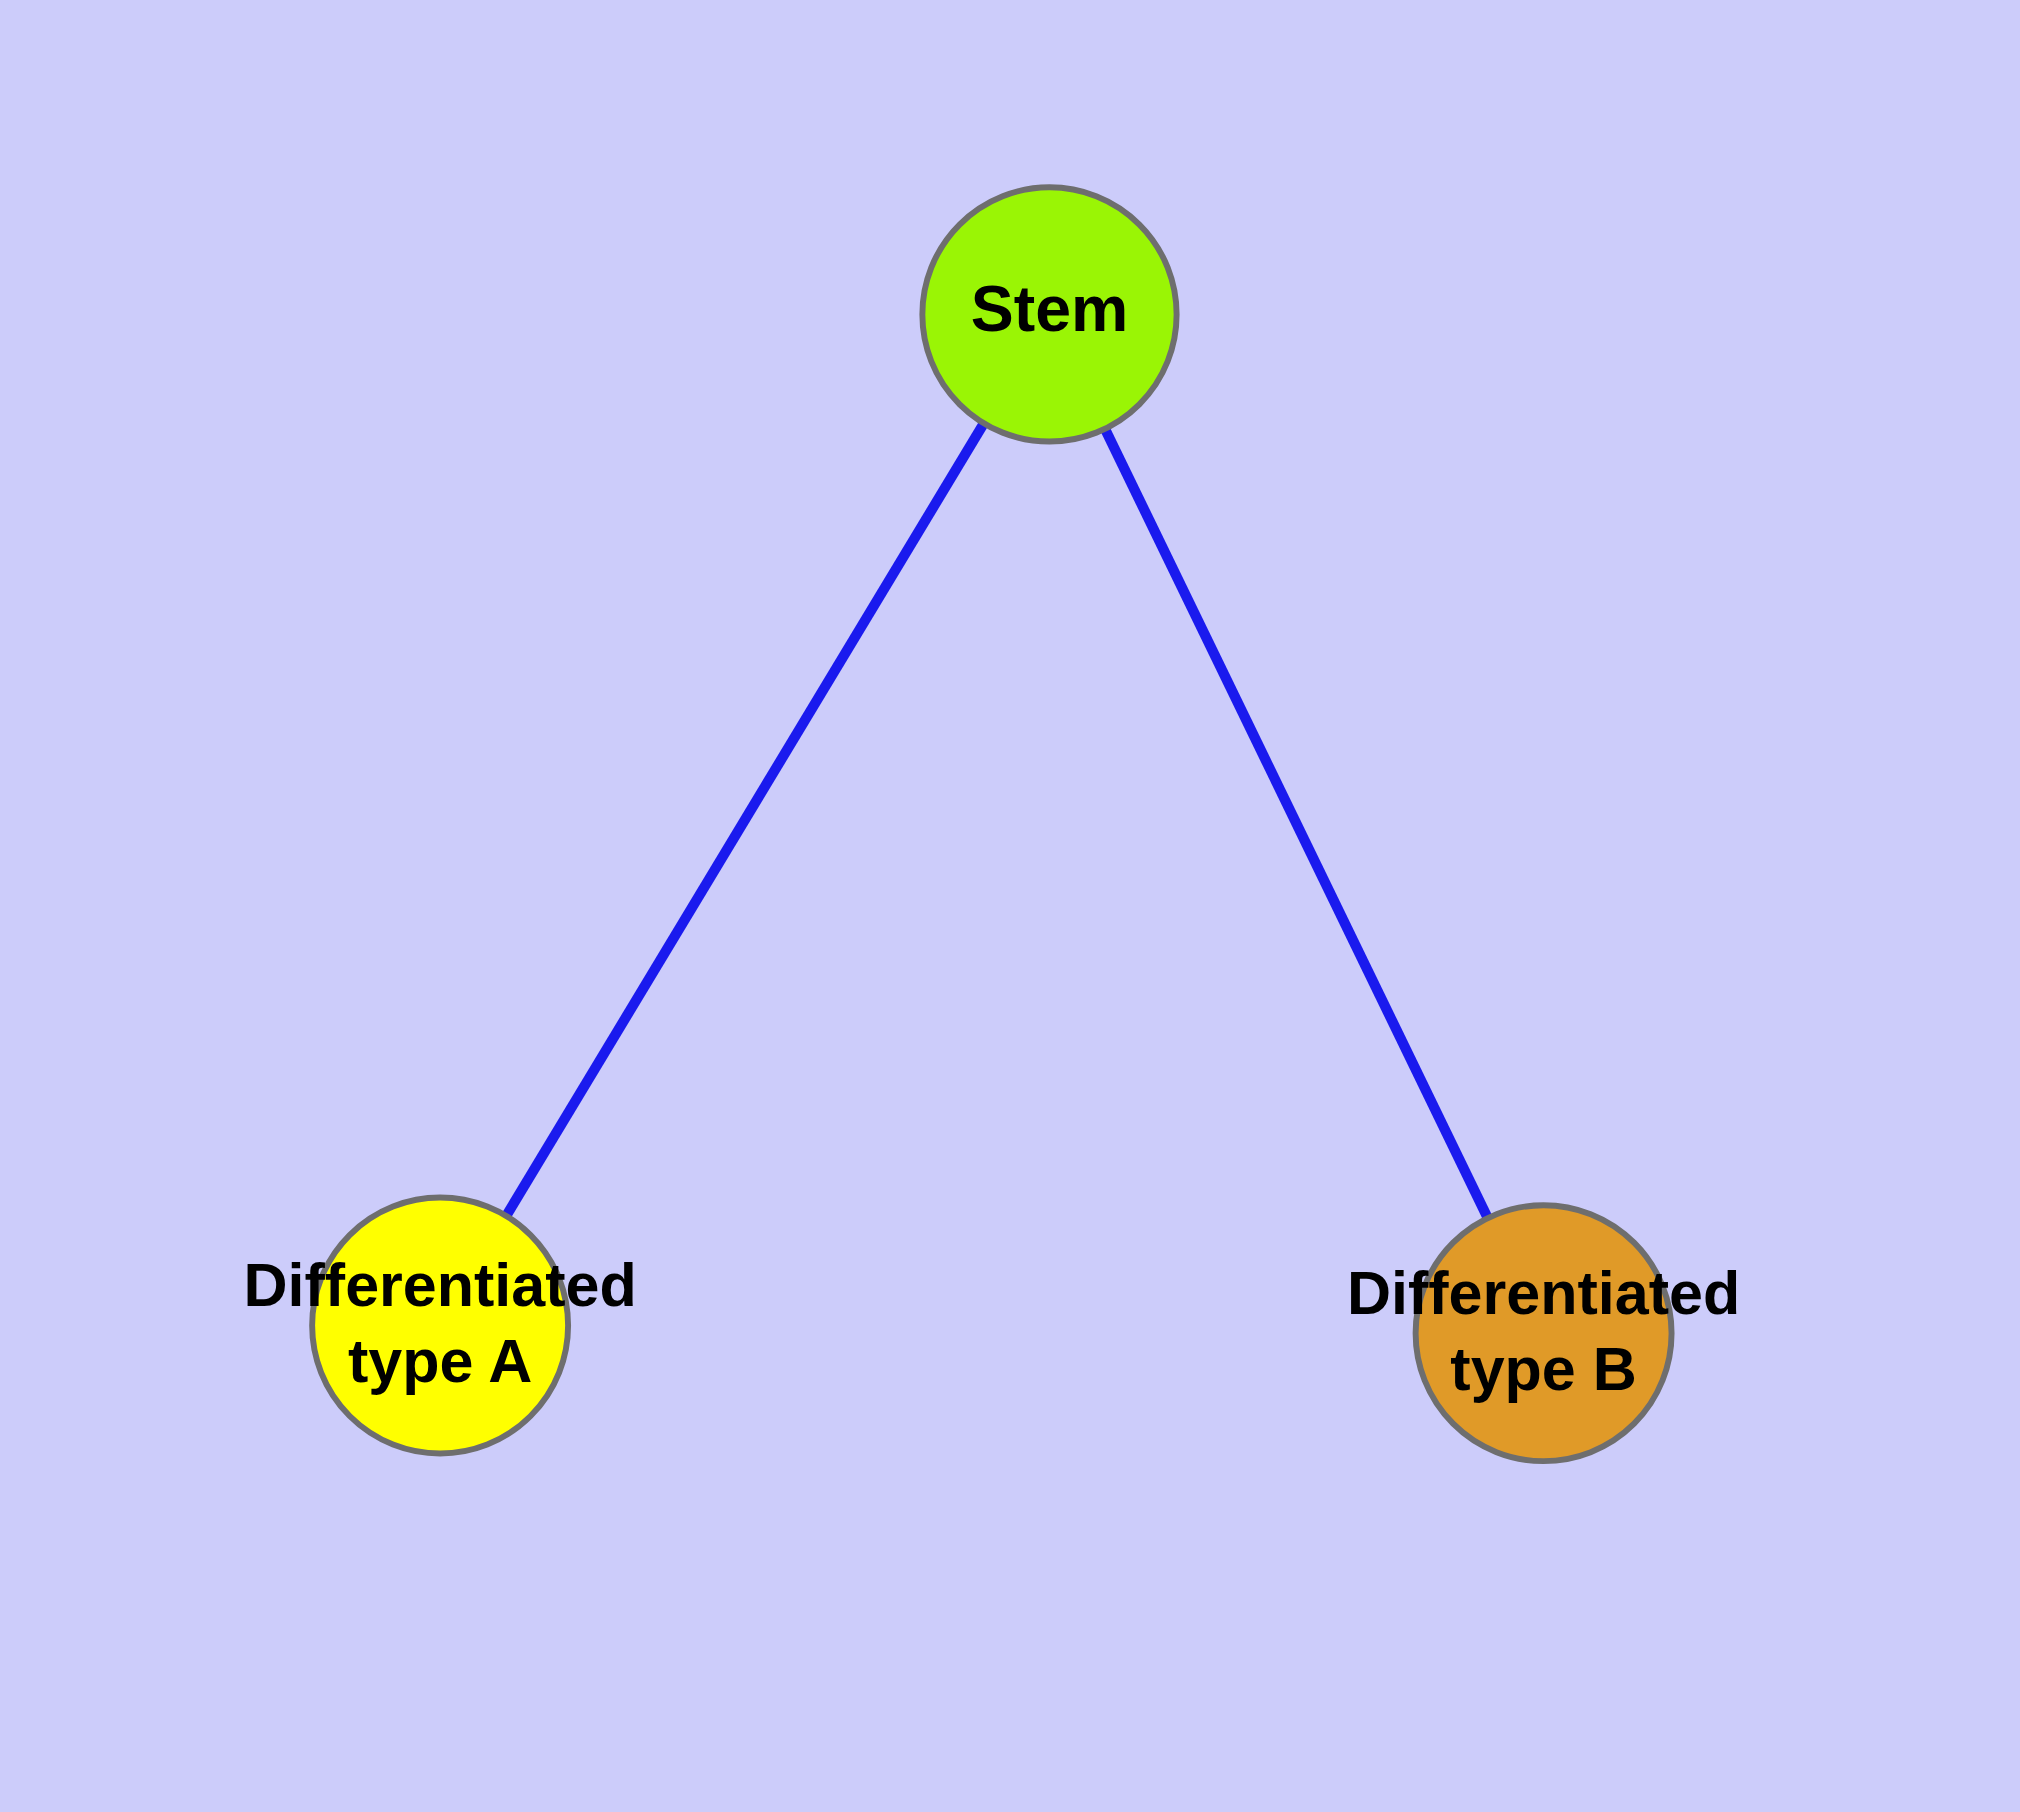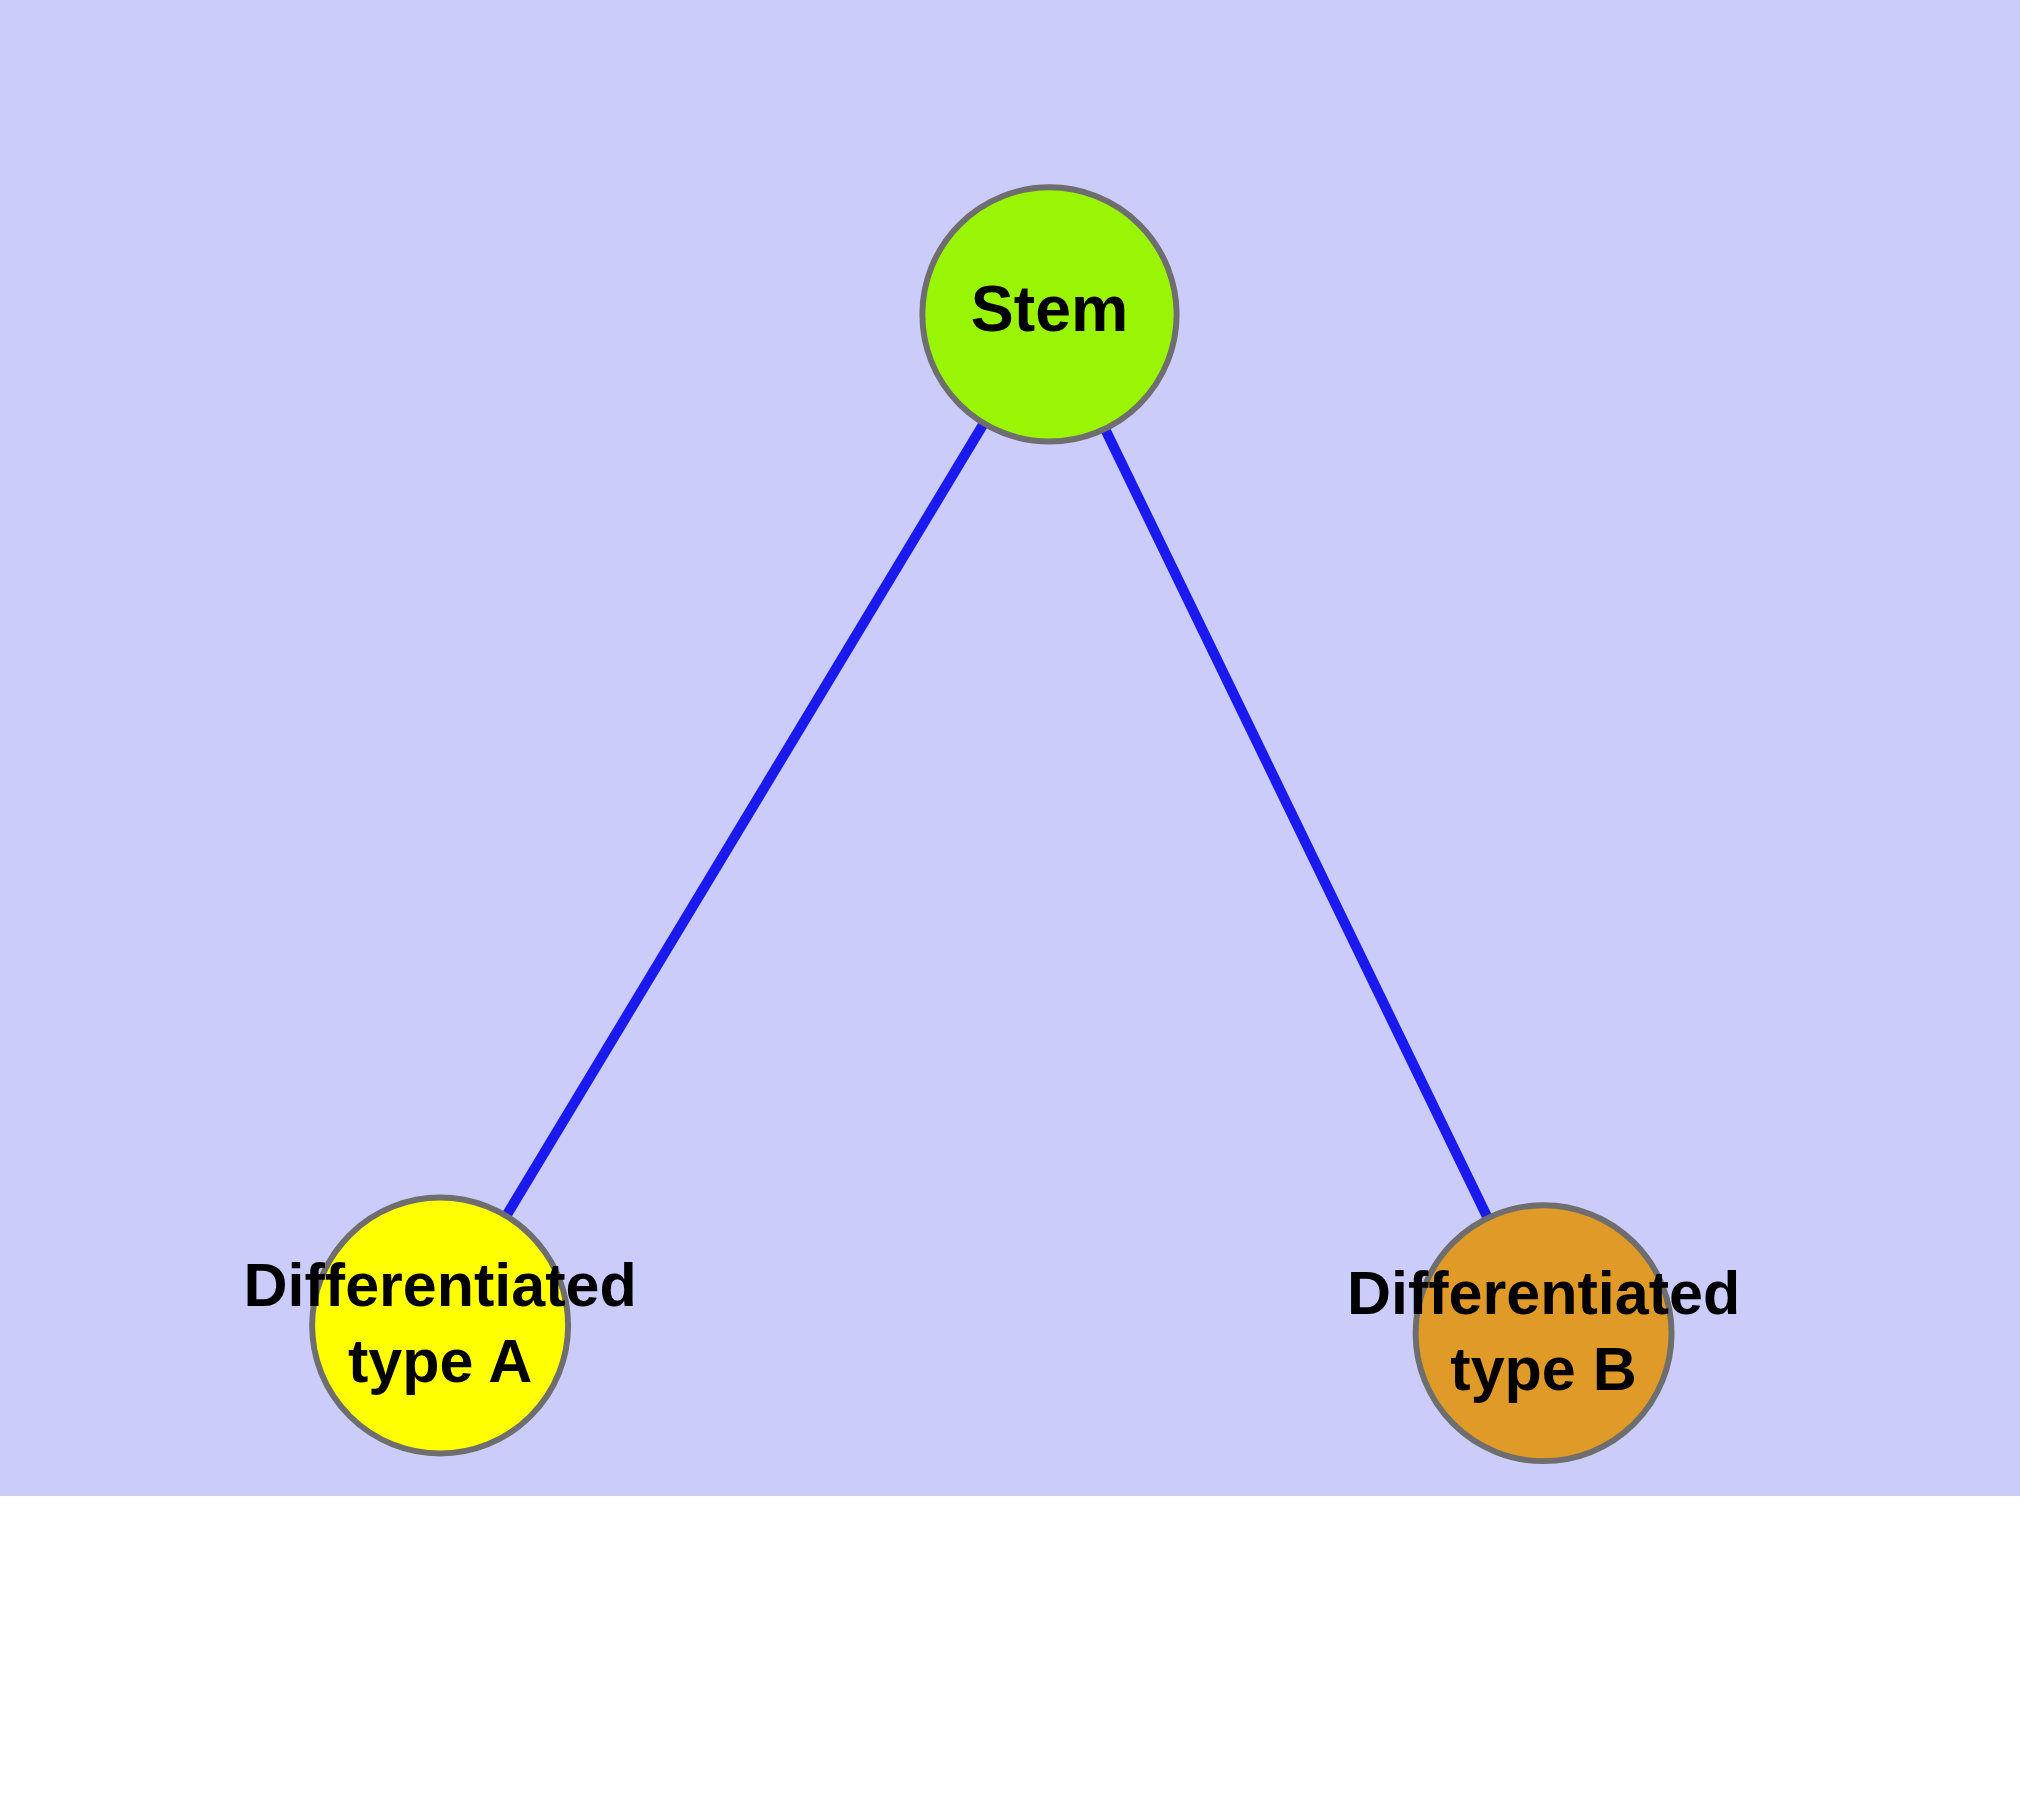--- a/index.html
+++ b/index.html
@@ -4,21 +4,21 @@
 <title>Cell Differentiation Graph</title>
 <style>
   html, body {
     margin: 0;
     padding: 0;
     background: #ffffff;
   }
   #canvas {
     position: relative;
     width: 2021px;
-    height: 1496px;
+    height: 1812px;
     overflow: hidden;
     font-family: "Liberation Sans", "DejaVu Sans", sans-serif;
   }
   #graph-svg {
     position: absolute;
     top: 0;
     left: 0;
     width: 2021px;
     height: 1812px;
     display: block;

